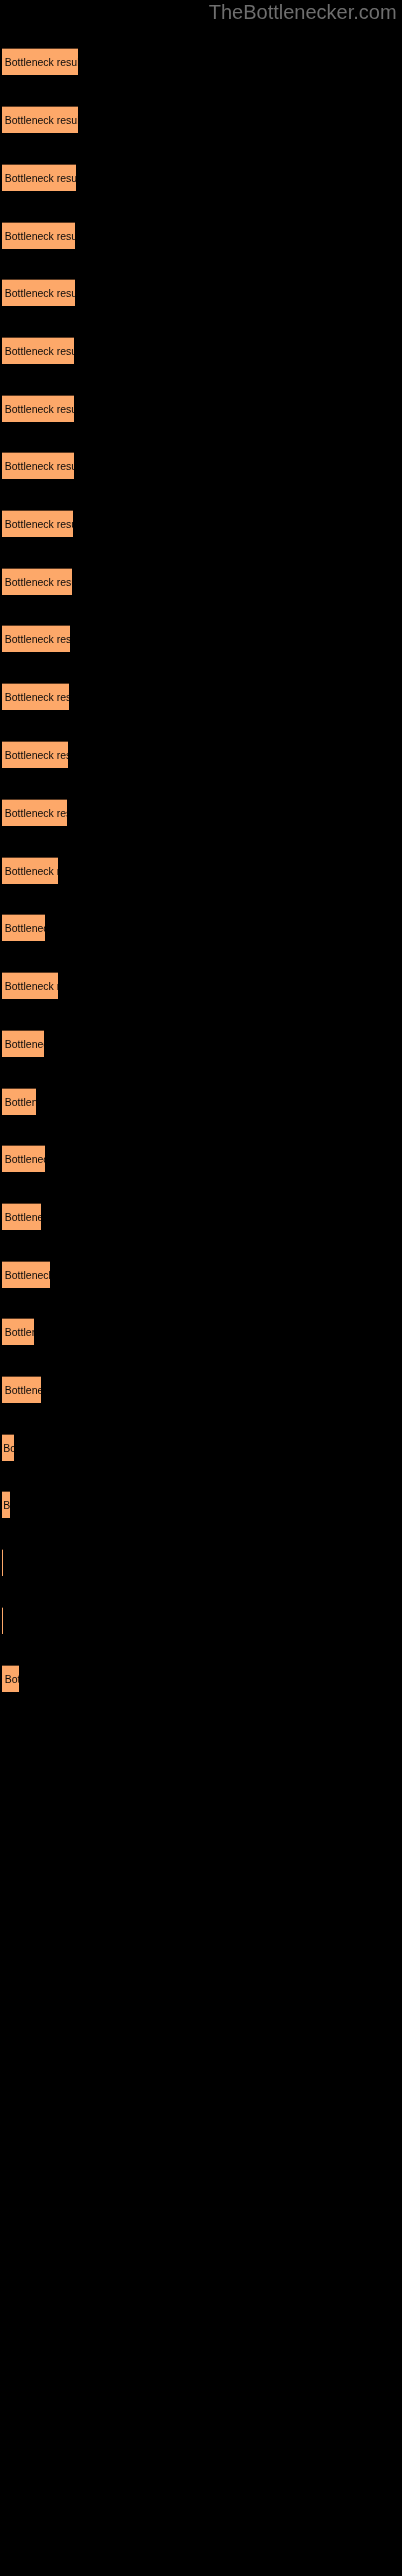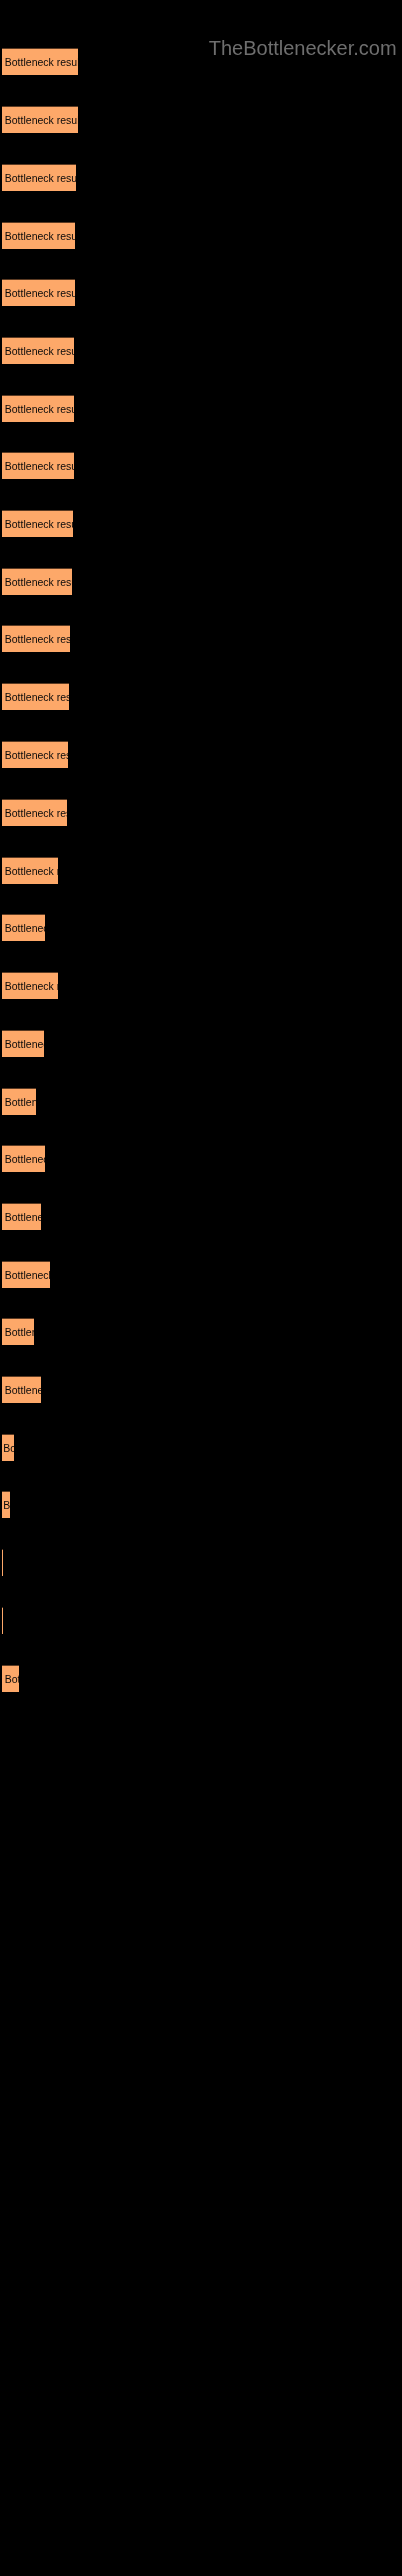--- a/index.html
+++ b/index.html
@@ -28,21 +28,20 @@
     position: absolute;
     right: 6.4px;
     top: 0px;
     font-size: 20px;
     line-height: 24px;
     color: #6e6e6e;
     font-family: "Liberation Sans", sans-serif;
     letter-spacing: 0px;
     white-space: nowrap;
     user-select: none;
-    margin-top: 36px;
   }
   .plot-area {
     position: absolute;
     left: 0;
     top: 0;
     width: 403px;
     height: 2576px;
   }
   .bar-row {
     position: absolute;

